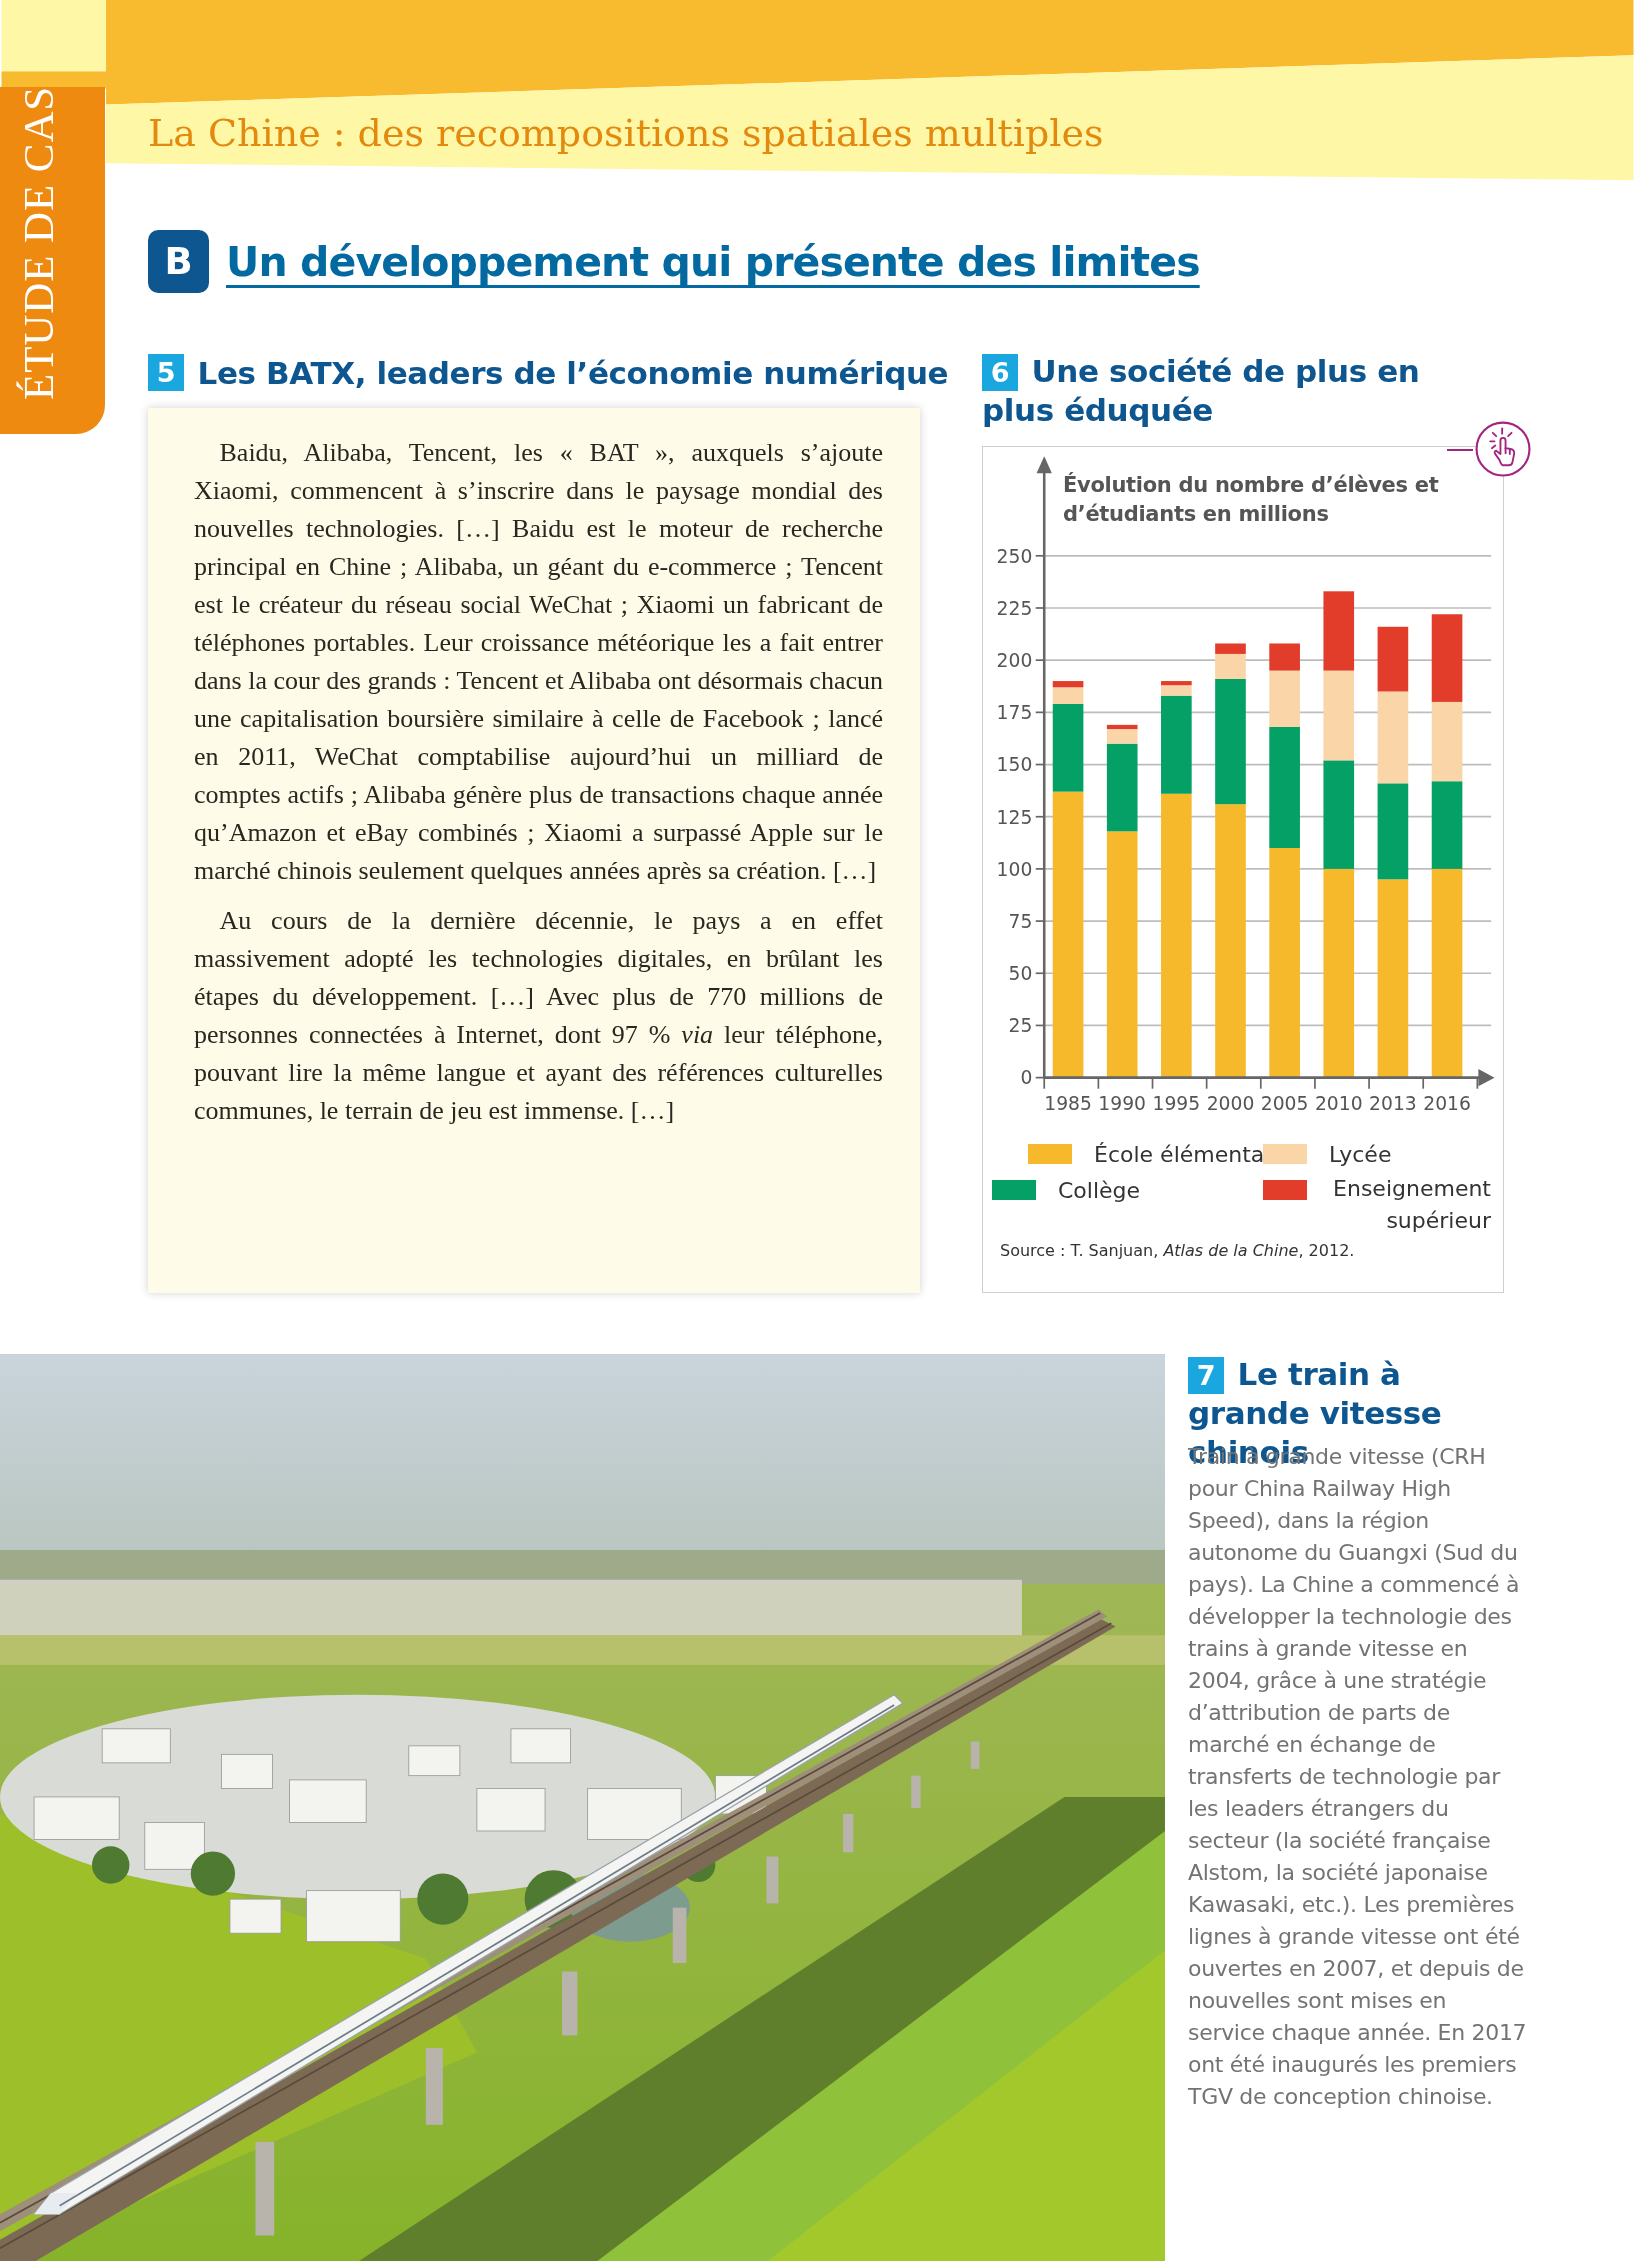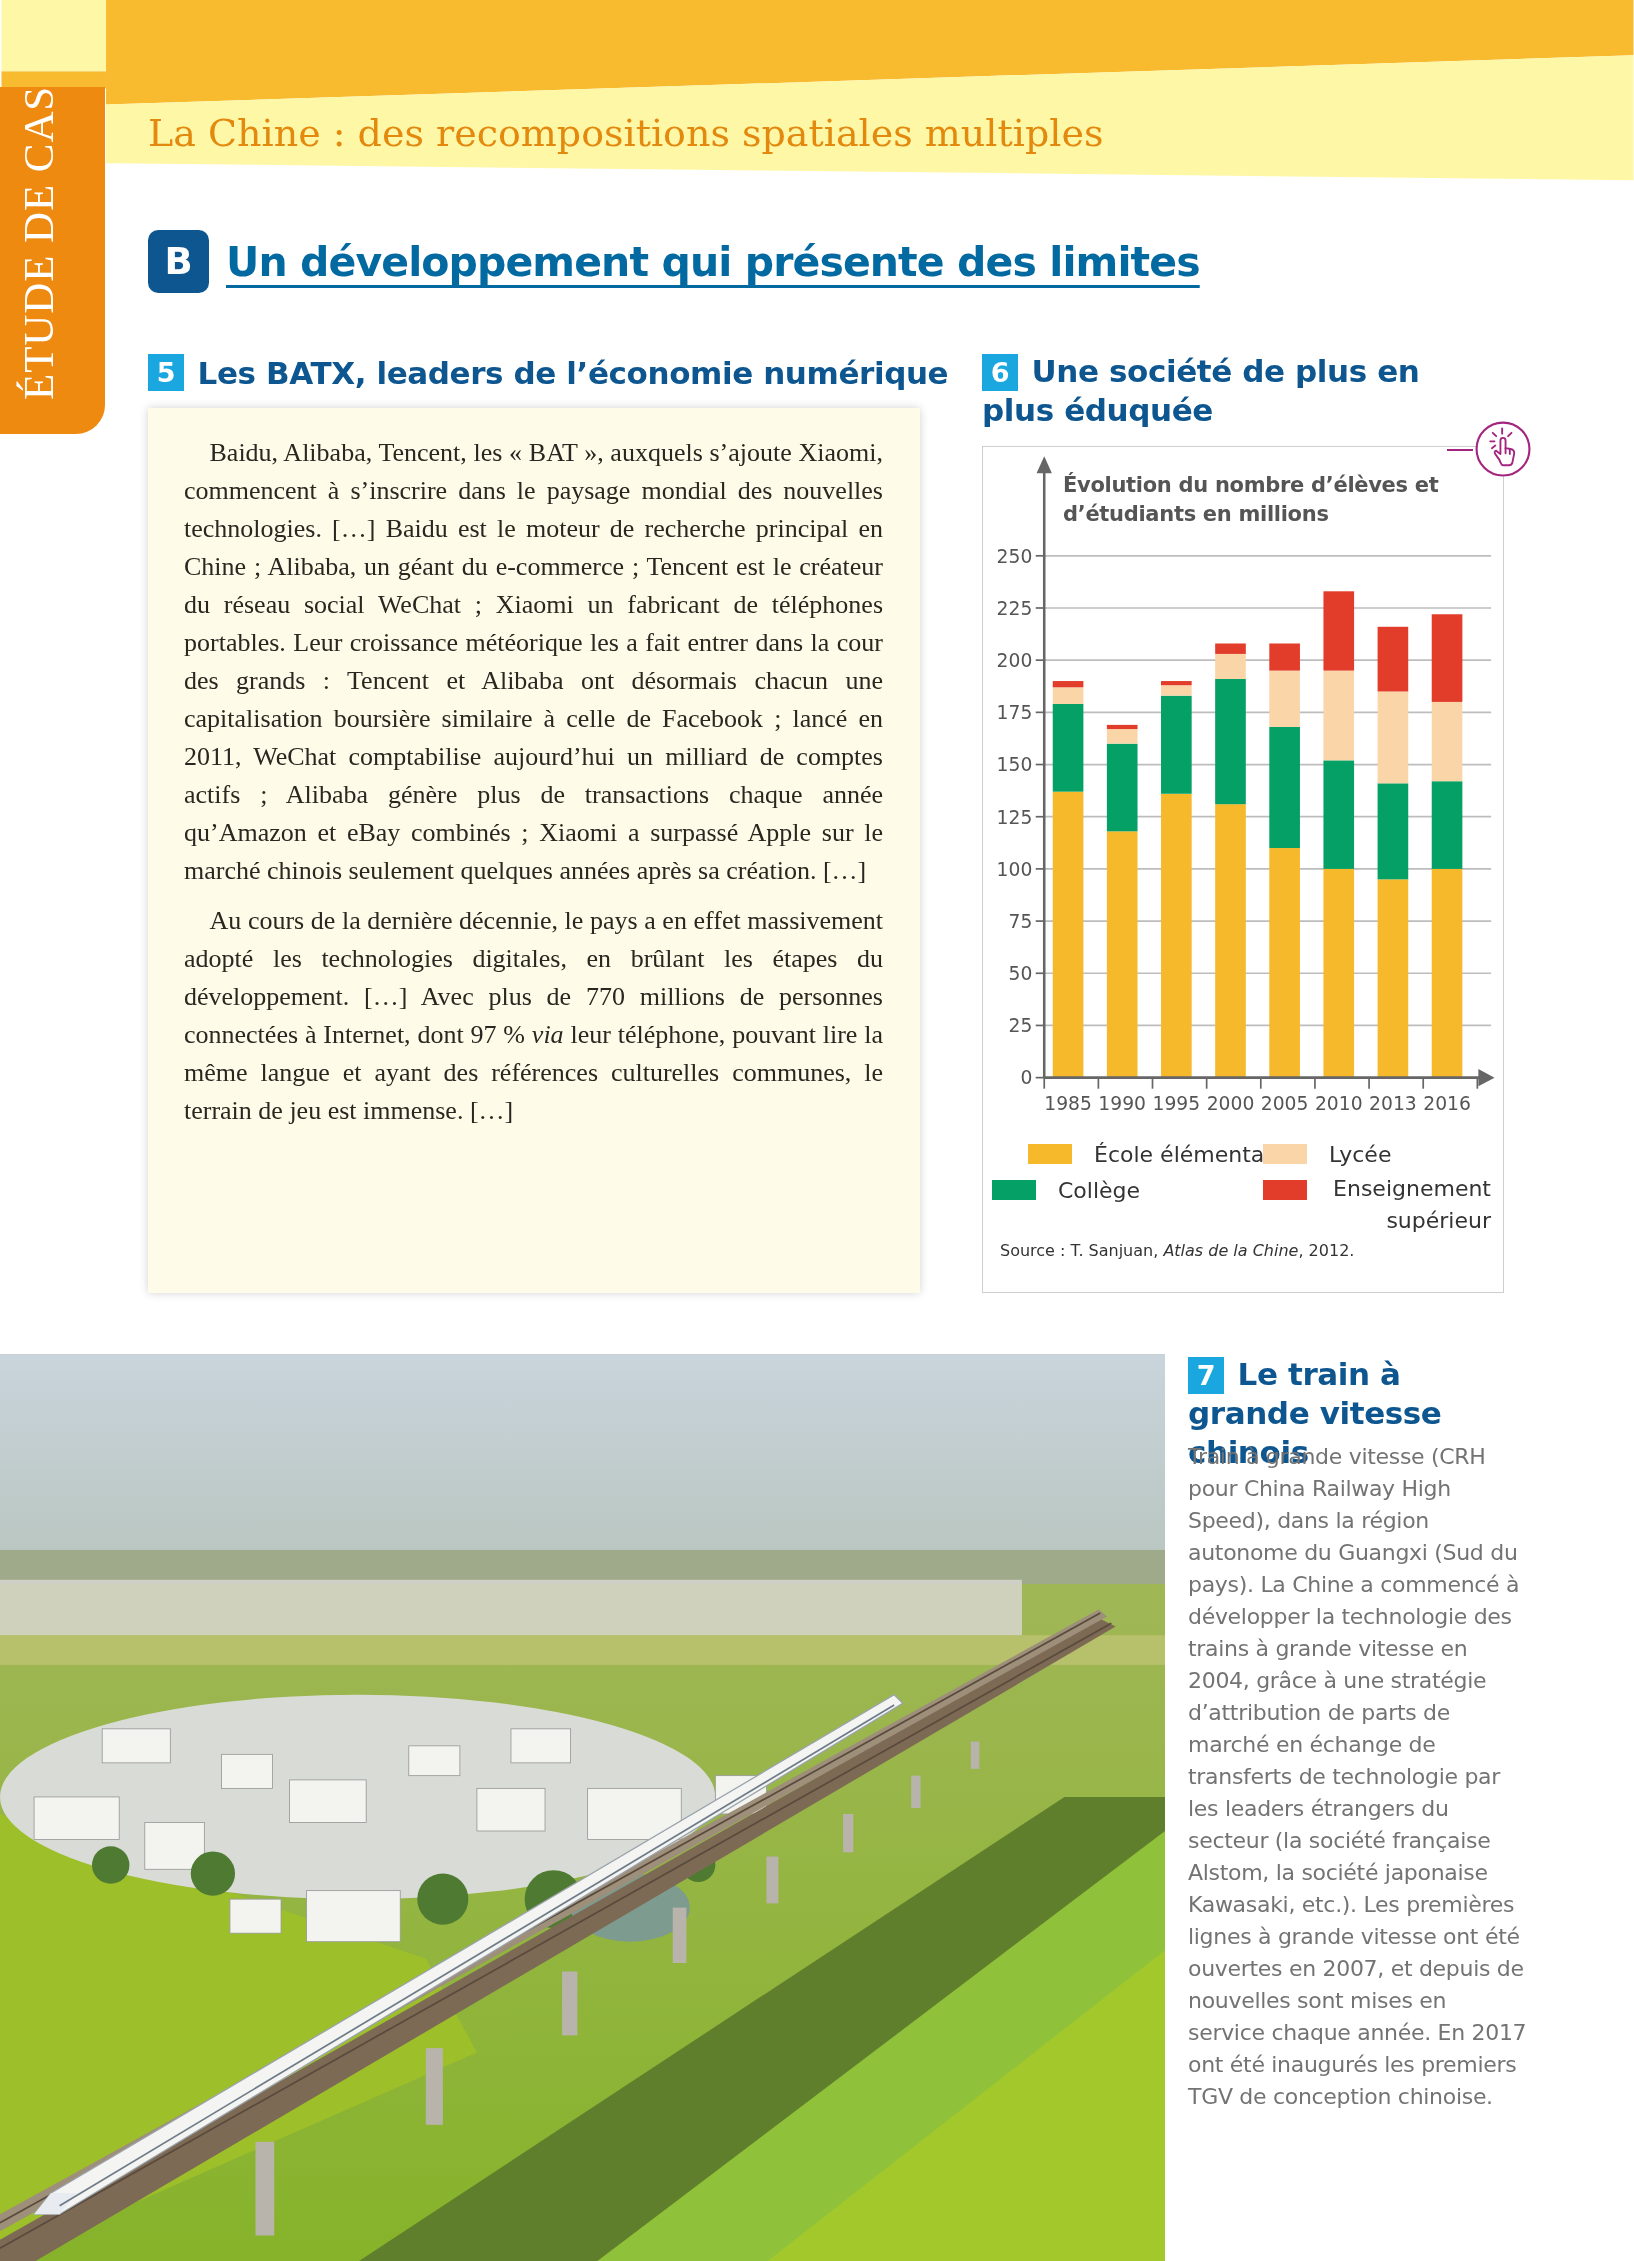--- a/index.html
+++ b/index.html
@@ -19,21 +19,21 @@
               display: flex; align-items: center; justify-content: center; }
   .section-title { margin-left: 17px; color: #0369a1; font-family: "DejaVu Sans", sans-serif; font-weight: bold;
               font-size: 41px; text-decoration: underline; text-decoration-thickness: 3.4px; text-underline-offset: 8.5px; letter-spacing: -0.9px; }
   .doc-head { position: absolute; display: flex; align-items: flex-start; color: #0E5690;
               font-family: "DejaVu Sans", sans-serif; font-weight: bold; font-size: 31px; line-height: 39px; letter-spacing: -0.4px; }
   .doc-num { display: inline-block; background: #1AA7E0; color: #fff; width: 36px; height: 37px; line-height: 37px;
               text-align: center; font-size: 27px; margin-right: 13.6px; flex: none; }
   .doc5-box { position: absolute; left: 148px; top: 408px; width: 772px; height: 885px; background: #FEFBE8;
               box-shadow: 0 0 8.5px rgba(0,0,0,0.18); box-sizing: border-box; padding: 25.5px 37px 0 36px; }
   .doc5-para { font-family: "Liberation Serif", serif; font-size: 26px; line-height: 38px; color: #2b2620;
-              text-align: justify; text-indent: 25.5px; margin: 0 0 12px 0; }
+              text-align: justify; text-indent: 25.5px; margin: 0 0 12px 10px; }
   .doc5-para i { font-style: italic; }
   .doc5-cite { margin-top: 29px; text-align: right; font-family: "DejaVu Sans", sans-serif; font-size: 20.4px;
               line-height: 31px; color: #4a4640; letter-spacing: -0.4px; }
   .doc5-cite i { font-style: italic; }
   .chart-box { position: absolute; left: 982px; top: 446px; width: 522px; height: 847px; border: 1.7px solid #cfcfcf;
               box-sizing: border-box; background: #fff; }
   .chart-title { position: absolute; left: 1063px; top: 471px; font-family: "DejaVu Sans", sans-serif; font-weight: bold;
               font-size: 21px; line-height: 29px; color: #555; letter-spacing: -0.3px; }
   .chart-svg { position: absolute; left: 982px; top: 446px; }
   .legend { position: absolute; left: 992px; top: 1137px; width: 511px; font-family: "DejaVu Sans", sans-serif;

